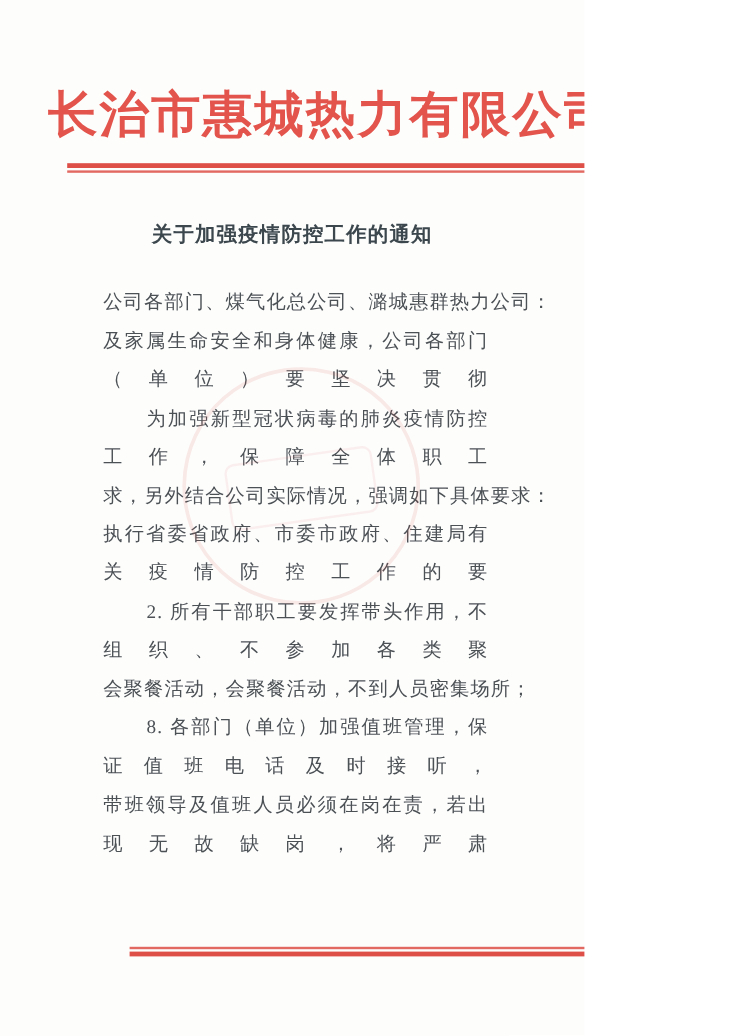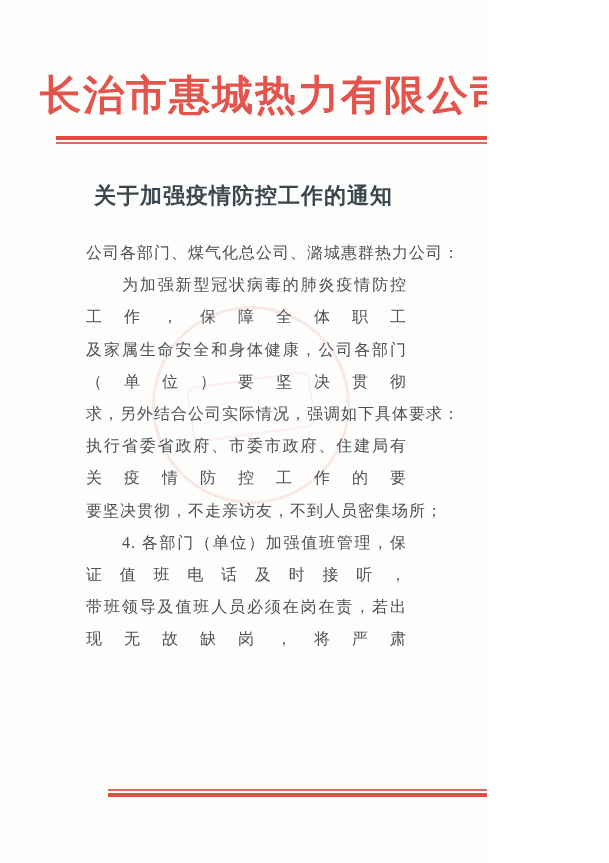--- a/index.html
+++ b/index.html
@@ -34,21 +34,21 @@
   .rule .bar.thick{height:4px;background:var(--rule-red);}
   .rule .bar.thin{height:2px;background:var(--rule-red);opacity:.85;}
   .rule-header{margin-top:8px;}
   .rule-header .bar.thin{margin-top:2px;}
   .rule-footer{position:absolute;left:52px;top:789px;width:498px;}
   .rule-footer .bar.thick{margin-top:2px;}
   .title{
     margin:36px 40px 0;
     text-align:center;
     font-family:"DejaVu Sans","Liberation Sans",sans-serif;
-    font-size:22px;
+    font-size:17px;
     line-height:32px;
     font-weight:bold;
     letter-spacing:1px;
     color:var(--title-color);
   }
   .body{
     margin:25px 80px 0 86px;
     color:var(--body-color);
     font-size:16px;
   }
@@ -93,26 +93,27 @@
     <div class="bar thick"></div>
     <div class="bar thin"></div>
   </div>
 
   <h1 class="title">关于加强疫情防控工作的通知</h1>
 
   <div class="seal"></div>
 
   <div class="body">
       <p class="line">公司各部门、煤气化总公司、潞城惠群热力公司：</p>
+      <p class="line fill">及家属生命安全和身体健康，公司各部门（单位）要坚决贯彻</p>
       <p class="line indent fill">为加强新型冠状病毒的肺炎疫情防控工作，保障全体职工</p>
-      <p class="line fill">及家属生命安全和身体健康，公司各部门（单位）要坚决贯彻</p>
       <p class="line">求，另外结合公司实际情况，强调如下具体要求：</p>
       <p class="line fill">执行省委省政府、市委市政府、住建局有关疫情防控工作的要</p>
-      <p class="line">要坚决贯彻，不走亲访友，不到人员密集场所；</p>
-      <p class="line indent fill">4. 各部门（单位）加强值班管理，保证值班电话及时接听，</p>
+      <p class="line indent fill">2. 所有干部职工要发挥带头作用，不组织、不参加各类聚</p>
+      <p class="line">会聚餐活动，会聚餐活动，不到人员密集场所；</p>
+      <p class="line indent fill">8. 各部门（单位）加强值班管理，保证值班电话及时接听，</p>
       <p class="line fill">带班领导及值班人员必须在岗在责，若出现无故缺岗，将严肃</p>
     </div>
 
   <div class="rule rule-footer">
     <div class="bar thin"></div>
     <div class="bar thick"></div>
   </div>
 
 </div>
 

